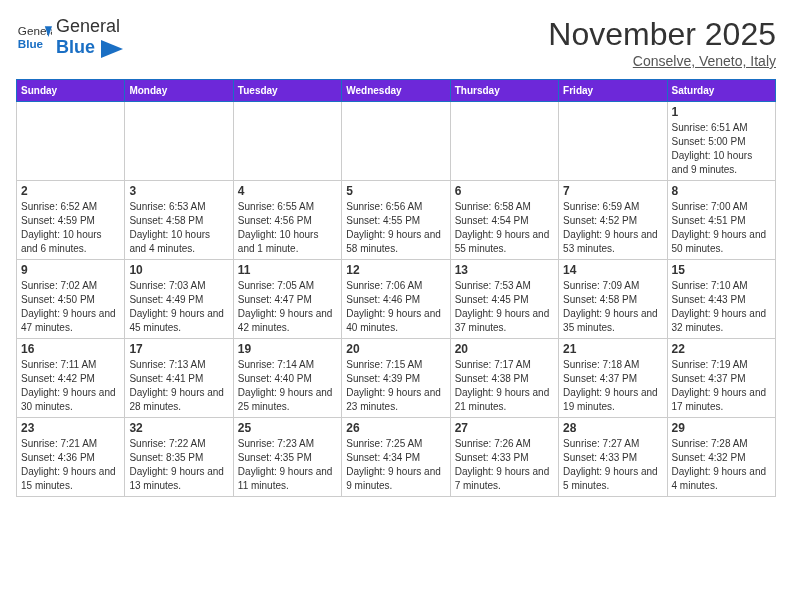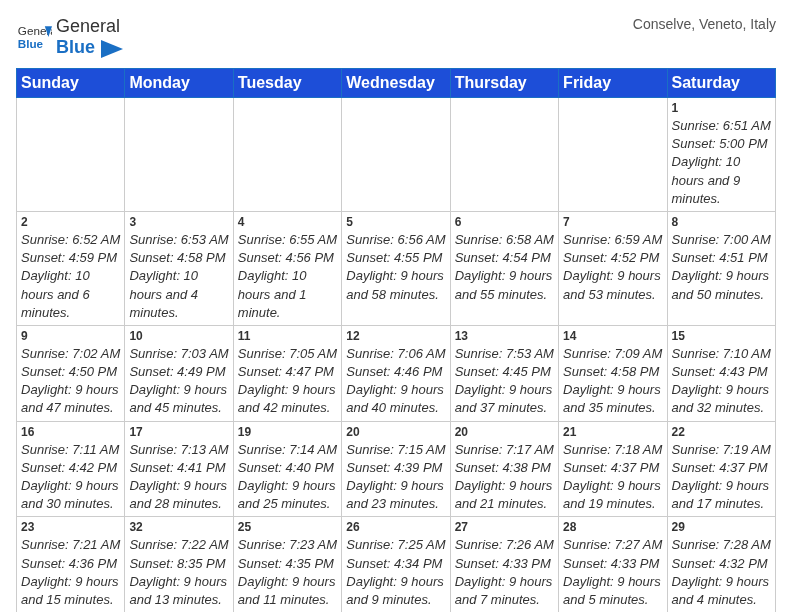--- a/index.html
+++ b/index.html
@@ -29,30 +29,31 @@
       text-align: right;
     }
     .month-title {
       font-size: 32px;
       font-weight: normal;
       color: #333;
     }
     .location {
       font-size: 14px;
       color: #555;
+      text-decoration: underline;
     }
     .calendar {
       width: 100%;
       border-collapse: collapse;
       border: 1px solid #ccc;
     }
     .calendar th {
-      background: #1d4ed8;
+      background: #6d28d9;
       color: #fff;
-      font-size: 16px;
+      font-size: 10px;
       font-weight: bold;
       padding: 5px 4px;
       text-align: left;
       border: 1px solid #1a6fc4;
     }
     .calendar td {
       vertical-align: top;
       border: 1px solid #ccc;
       padding: 3px 4px;
       width: calc(100% / 7);
@@ -61,24 +62,23 @@
       color: #333;
       background: #fff;
     }
     .day-num {
       font-size: 12px;
       font-weight: bold;
       display: block;
       margin-bottom: 2px;
     }
     .day-info {
-      font-size: 13px;
+      font-size: 10px;
       line-height: 1.4;
       color: #333;
-      font-style: italic;
     }
     .empty {
       background: #f9f9f9;
     }
   </style>
 </head>
 <body>
 
 <div class="header">
   <div class="logo">
@@ -93,20 +93,21 @@
       </div>
       <div>
         <span style="font-size:18px;color:#1a6fc4;font-family:Arial;font-weight:bold;">Blue</span>
         <svg width="22" height="18" viewBox="0 0 22 18" style="vertical-align:middle;margin-left:2px;">
           <polygon points="0,0 22,9 0,18" fill="#1a6fc4"></polygon>
         </svg>
       </div>
     </div>
   </div>
   <div class="title-block">
+    <div class="month-title">November 2025</div>
     <div class="location">Conselve, Veneto, Italy</div>
   </div>
 </div>
 
 <table class="calendar">
   <thead>
     <tr>
     <th>Sunday</th>
         <th>Monday</th>
         <th>Tuesday</th>

